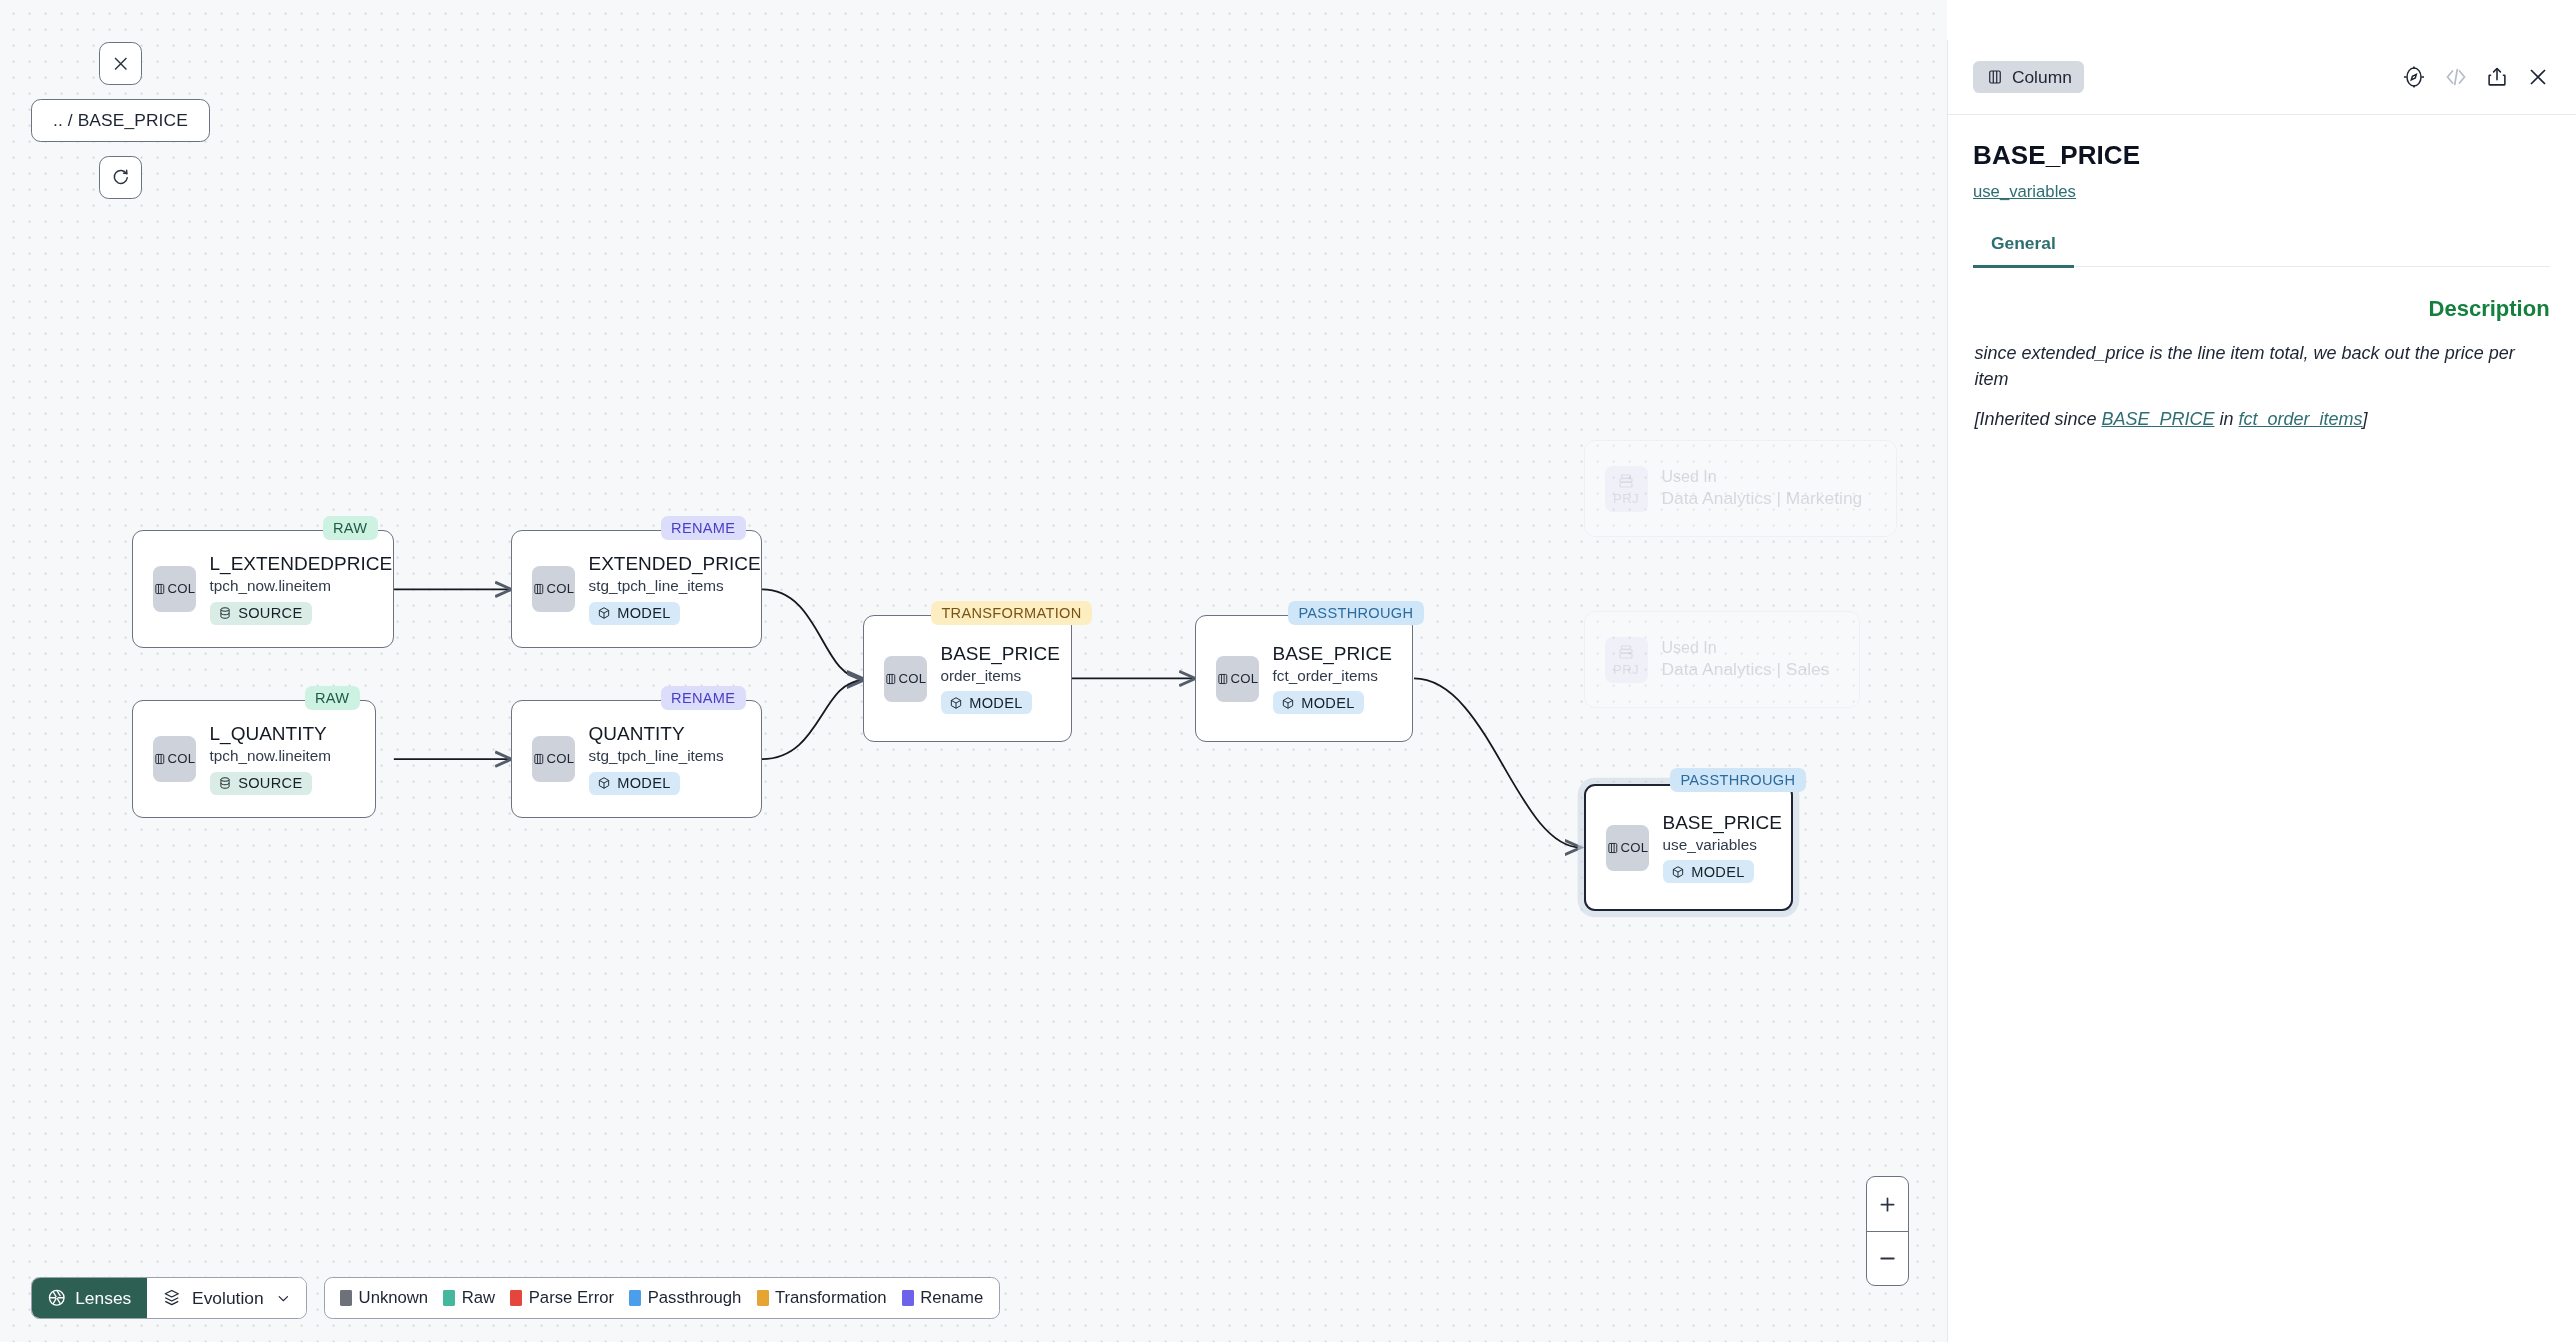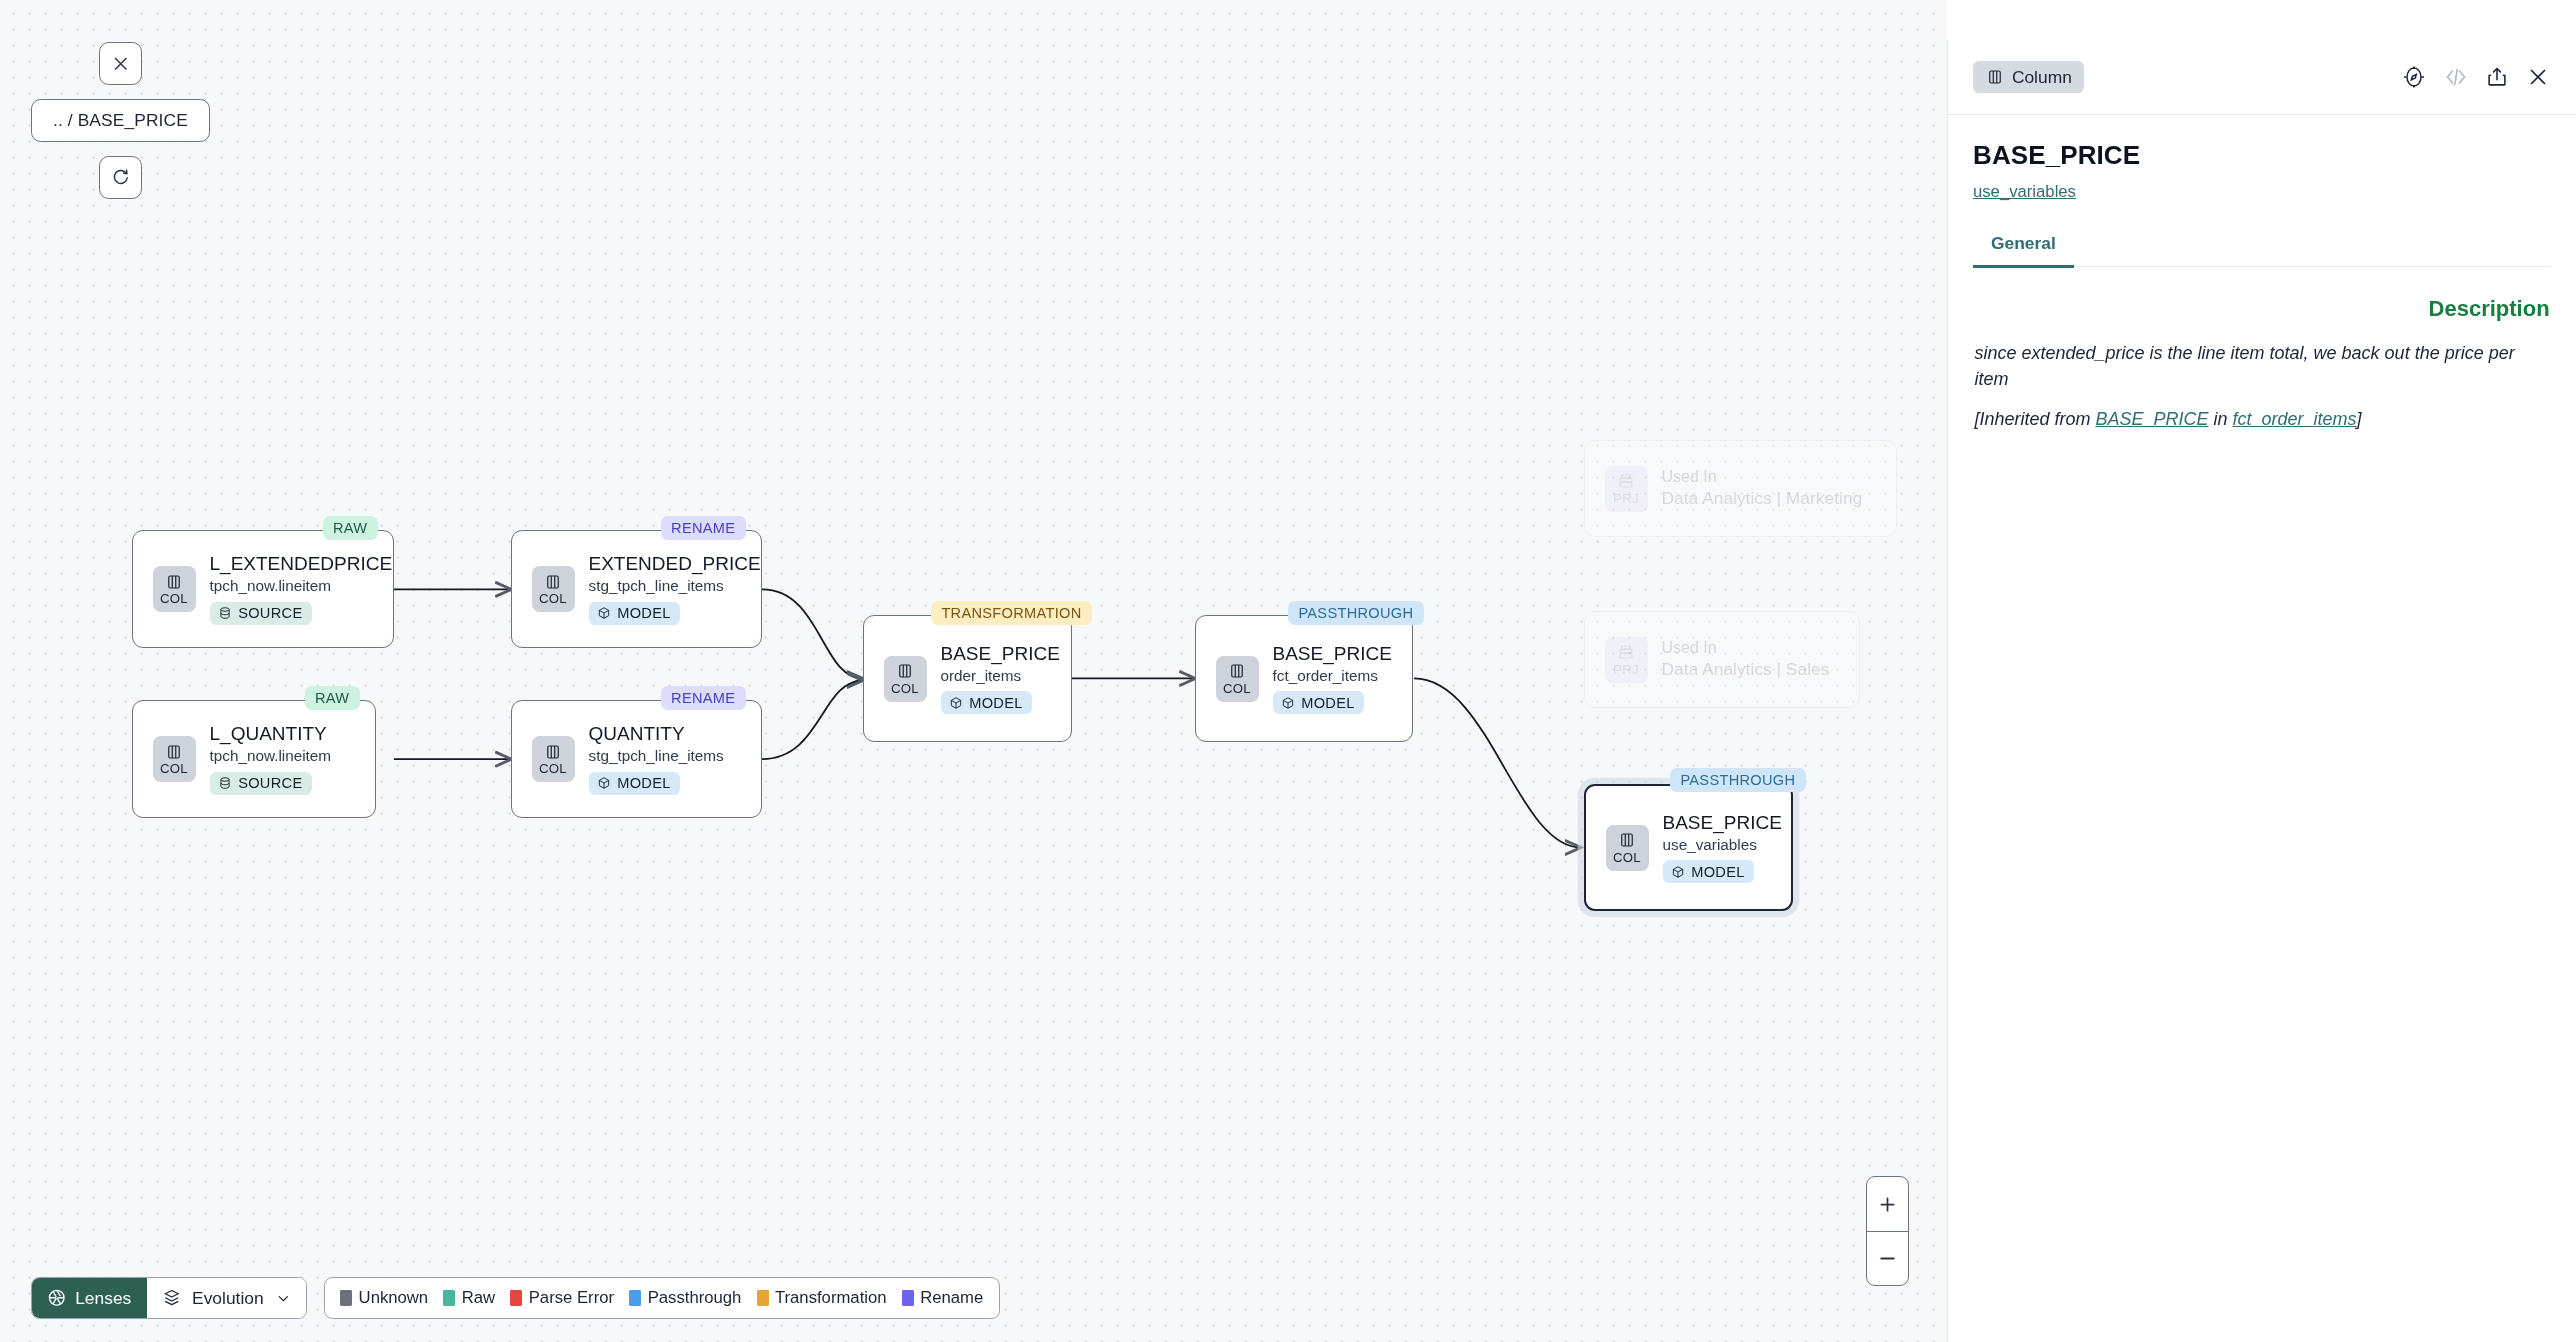--- a/index.html
+++ b/index.html
@@ -45,21 +45,21 @@
     z-index: 10;
   }
   .node.selected {
     border: 2.1px solid #1d2433;
     box-shadow: 0 0 0 6.3px rgba(203,213,225,.55);
     z-index: 14;
   }
   .node-icon {
     width: 43px; height: 46px; flex: none;
     background: #ced2da; border-radius: 7.7px;
-    display: flex; flex-direction: column; align-items: center; justify-content: center;
+    display: flex; align-items: center; justify-content: center;
     gap: 1.4px; color: #1d2433;
   }
   .node-icon .lbl { font-size: 13.2px; letter-spacing: 0.3px; line-height: 1; }
   .node-body { display: flex; flex-direction: column; gap: 2.8px; min-width: 0; }
   .node-title { font-size: 19px; color: #141a24; line-height: 1.12; white-space: nowrap; }
   .node-sub { font-size: 15.3px; color: #303a4a; line-height: 1.12; white-space: nowrap; }
   .node-chip {
     margin-top: 4.9px; align-self: flex-start;
     display: inline-flex; align-items: center; gap: 6.3px;
     border-radius: 6.3px; padding: 3.5px 9.7px 3.5px 8.4px;
@@ -497,19 +497,19 @@
 
       <div class="p-tabs">
         <div class="p-tab">General</div>
       </div>
     </div>
 
     <div class="p-section">
       <div class="p-sec-title">Description</div>
       <div class="p-desc">since extended_price is the line item total, we back out the price per item</div>
       <div class="p-inherit">
-        <span>[Inherited from </span><a>BASE_PRICE</a><span> in </span><a>fct_order_items</a><span>]</span>
+        <span>[Inherited since </span><a>BASE_PRICE</a><span> in </span><a>fct_order_items</a><span>]</span>
       </div>
     </div>
 
   </div>
 </div>
 
 
 </body></html>

